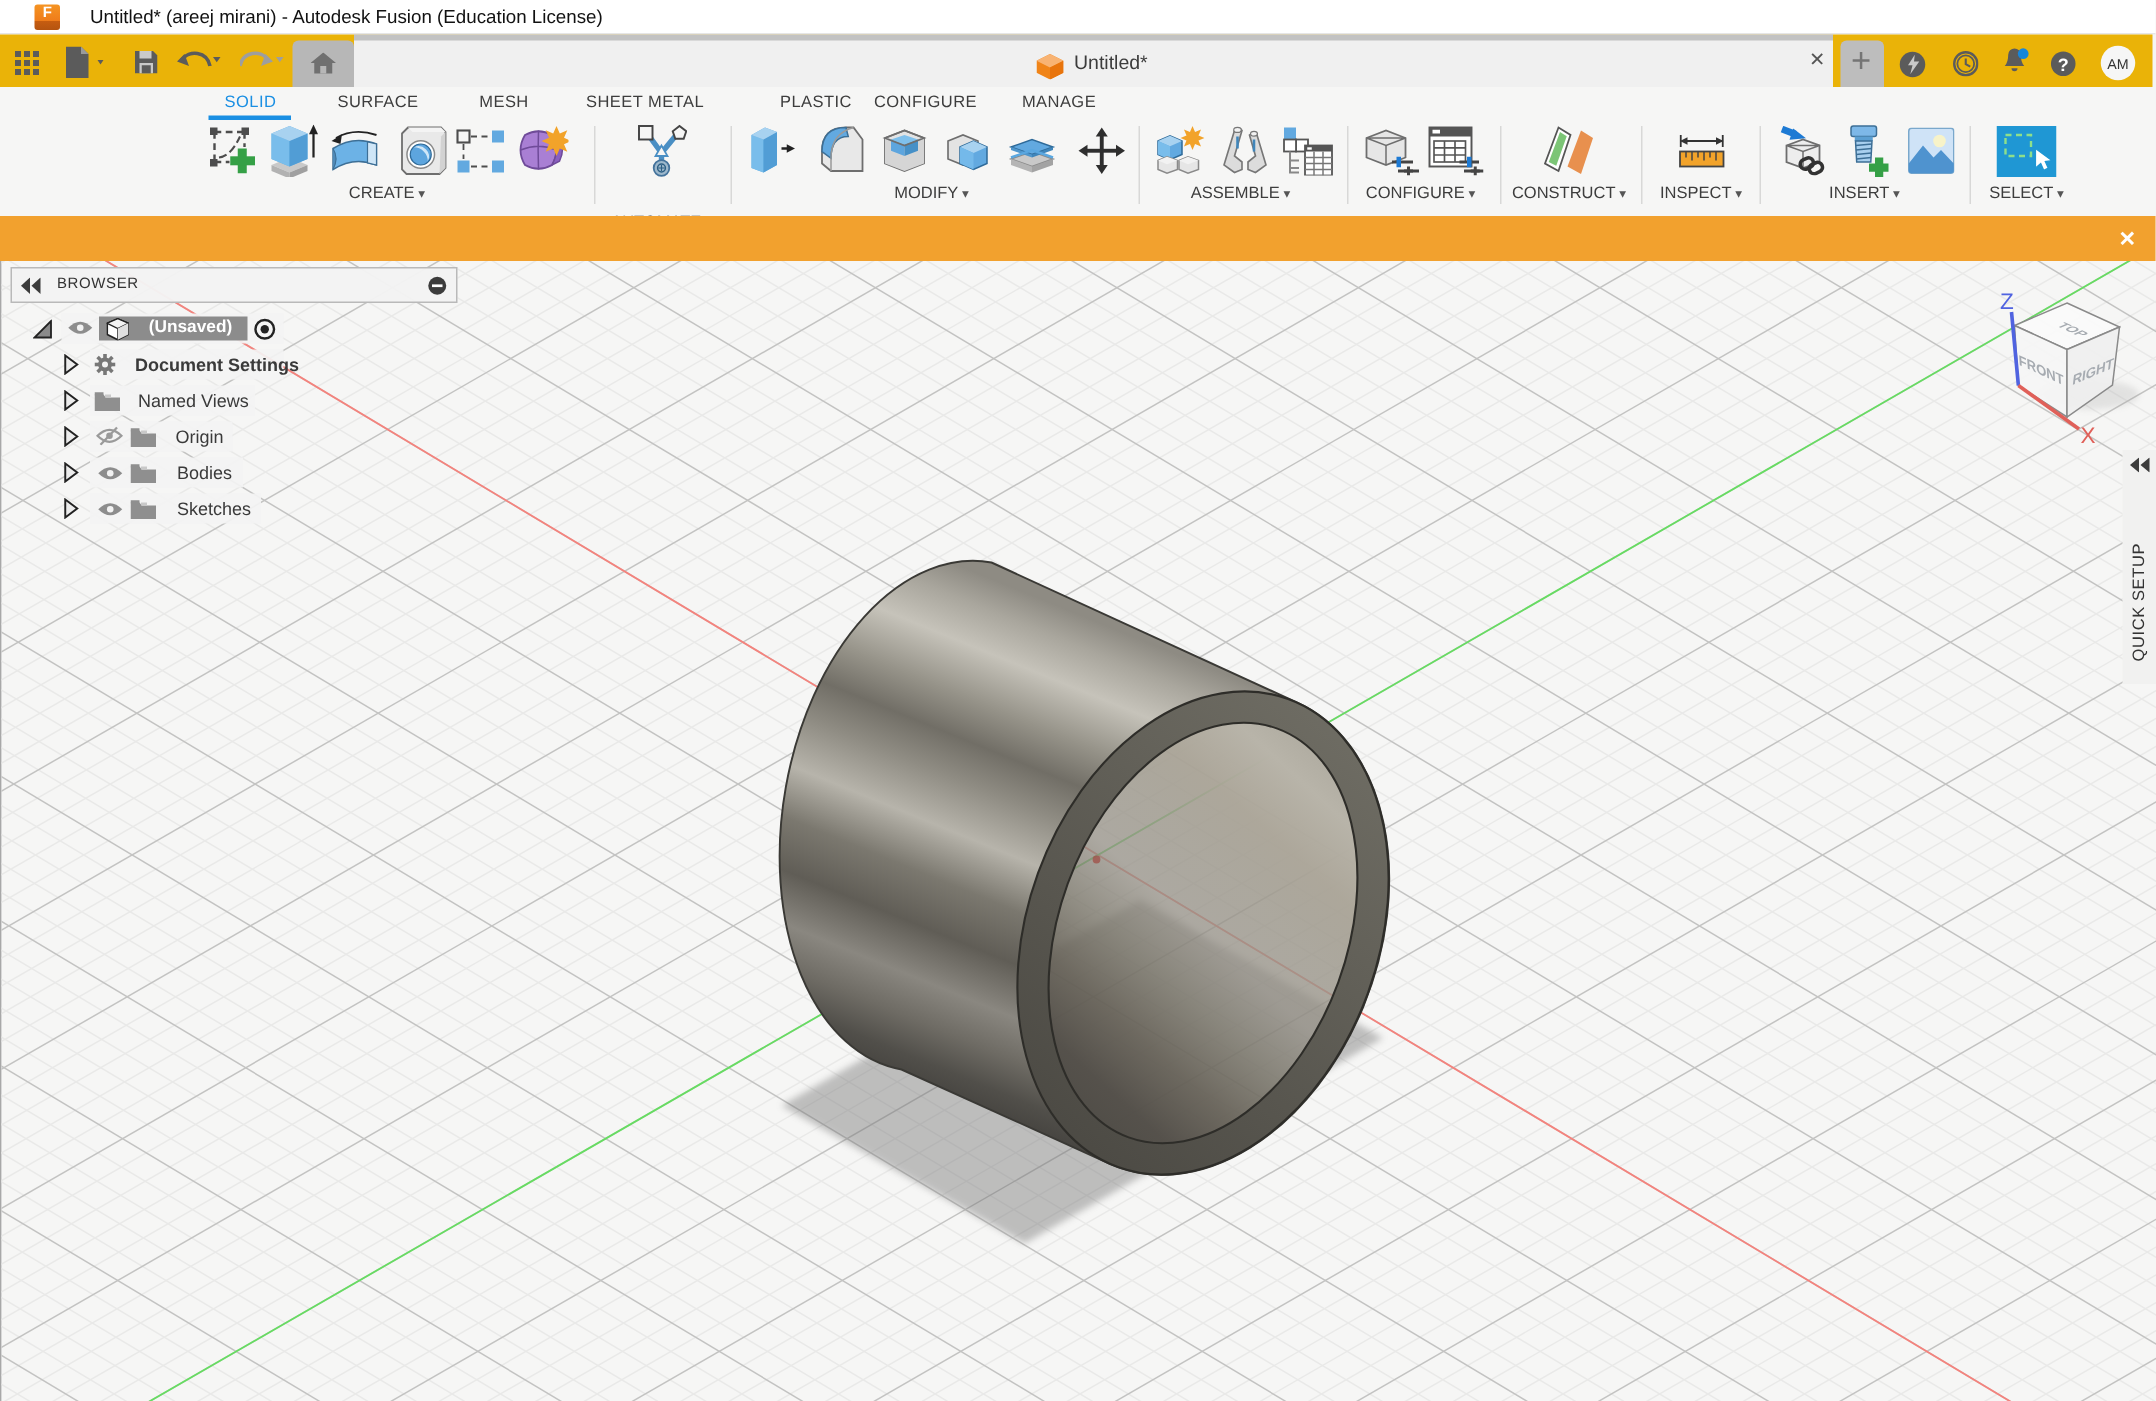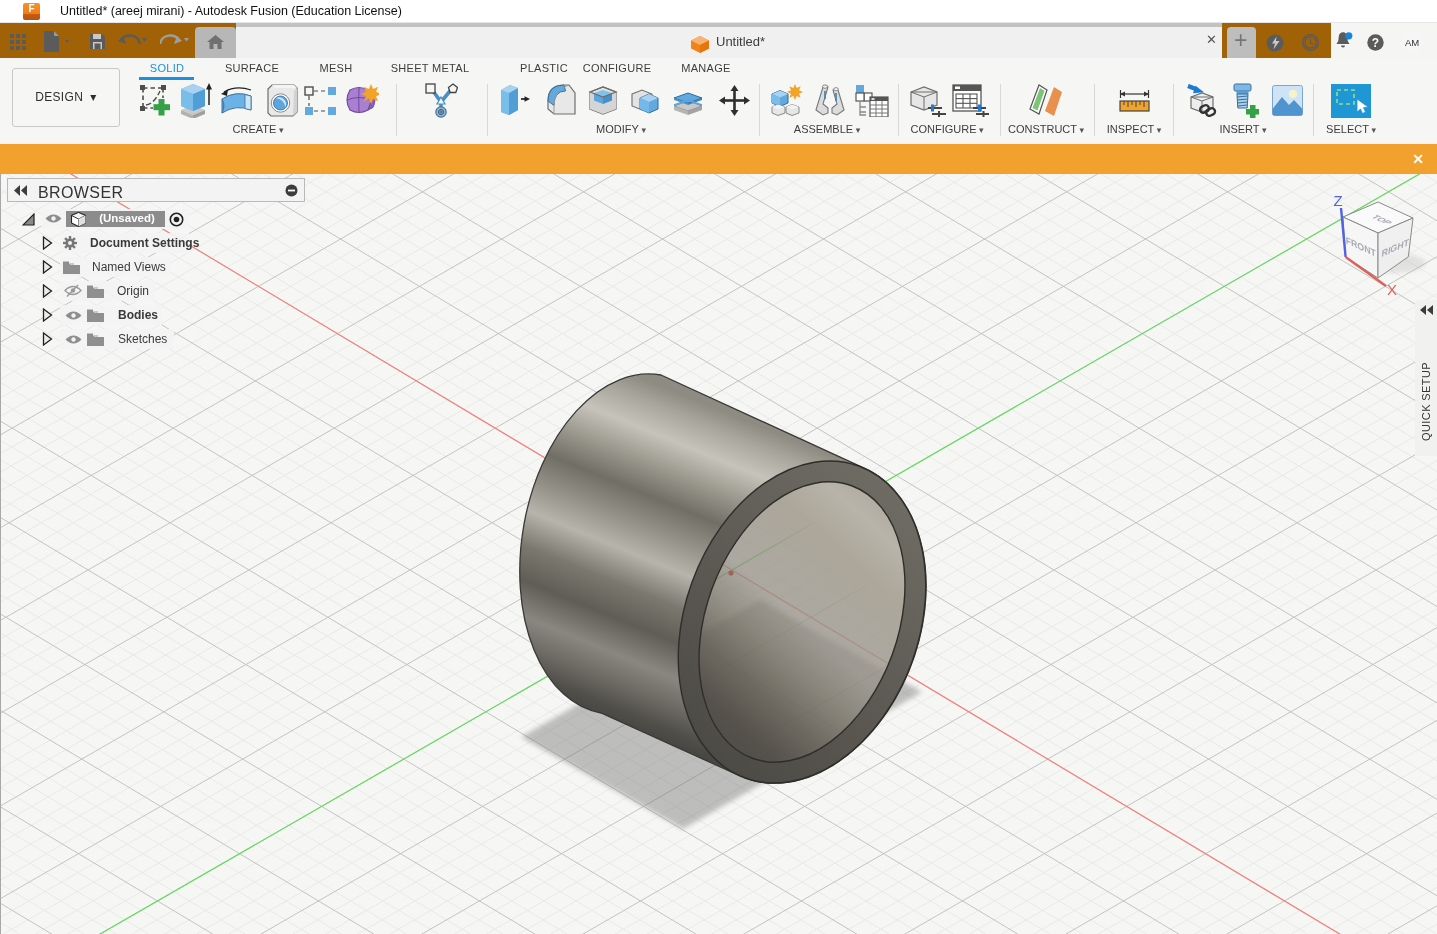--- a/index.html
+++ b/index.html
@@ -1,39 +1,39 @@
 <!DOCTYPE html>
 <html><head><meta charset="utf-8"><style>
 * { margin:0; padding:0; box-sizing:border-box; }
 body { width:1437px; height:934px; font-family:"Liberation Sans",sans-serif; overflow:hidden; background:#f5f5f4; }
 #titlebar { position:absolute; left:0; top:0; width:1437px; height:23px; background:#ffffff; border-bottom:1px solid #e6e6e6; }
 #titlebar .txt { position:absolute; left:60px; top:4px; font-size:12.5px; color:#111; }
 #flogo { position:absolute; left:23px; top:3px; width:17px; height:17px; border-radius:2px;
   background:linear-gradient(180deg,#f59423 0%,#ef7c1a 64%,#c65d11 65%,#b55410 100%); }
 #flogo span { position:absolute; left:0; right:0; top:0px; text-align:center; color:#fff; font-weight:bold; font-size:10px; }
-#toolbar { position:absolute; left:0; top:23px; width:1331px; height:35px; background:#a16207; }
+#toolbar { position:absolute; left:0; top:23px; width:1435px; height:35px; background:#eab308; }
 #tabbar { position:absolute; left:236px; top:0; width:986px; height:35px; background:#f0f0f0; }
 #tabbar .topstrip { position:absolute; left:0; top:0; width:100%; height:4px; background:#c2c2c2; }
 #hometab { position:absolute; left:195px; top:4px; width:41px; height:31px; background:#b7b7b7; border-radius:4px 4px 0 0; }
 #plustab { position:absolute; left:1227px; top:4px; width:29px; height:31px; background:#bdbdbd; border-radius:4px 4px 0 0; }
 #ribbon { position:absolute; left:0; top:58px; width:1437px; height:86px; background:#f6f6f5; }
 .rtab { position:absolute; top:4px; font-size:11px; letter-spacing:0.3px; color:#3d3d3d; transform:translateX(-50%); white-space:nowrap; }
 .rtab.active { color:#1a8fe3; }
 #solidline { position:absolute; left:139px; top:19px; width:55px; height:3px; background:#1a8fe3; }
 .glabel { position:absolute; top:65px; font-size:11px; color:#3d3d3d; transform:translateX(-50%); white-space:nowrap; }
 .glabel:after { content:" \25BE"; font-size:9px; color:#555; }
 .gsep { position:absolute; top:26px; width:1px; height:52px; background:#d8d8d7; }
 #designbtn { position:absolute; left:12px; top:10px; width:108px; height:59px; border:1px solid #c9c9c9; border-radius:3px; }
 #designbtn span { position:absolute; width:100%; text-align:center; top:21px; font-size:12px; color:#2e2e2e; letter-spacing:0.3px; }
 #banner { position:absolute; left:0; top:144px; width:1437px; height:30px; background:#f2a12e; color:#fff; }
 #banner .msg { position:absolute; width:100%; text-align:center; top:7.5px; font-size:13.8px; font-weight:bold; }
 #banner .bx { position:absolute; right:13px; top:7px; font-size:14px; font-weight:bold; }
 #canvaswrap { position:absolute; left:0; top:174px; width:1437px; height:760px; border-left:1px solid #a8a8a8; }
 #browser { position:absolute; left:6px; top:4px; width:298px; height:24px; background:rgba(243,243,243,0.97); border:1px solid #b9b9b9; }
-#browser .t { position:absolute; left:30px; top:5px; font-size:16px; letter-spacing:0.4px; color:#333;text-align:right; }
+#browser .t { position:absolute; left:30px; top:5px; font-size:10px; letter-spacing:0.4px; color:#333;text-align:right; }
 .trow { position:absolute; height:19.5px; background:rgba(243,243,243,0.92); }
 .lbl { position:absolute; font-size:12px; color:#3a3a3a; white-space:nowrap; }
 #quicksetup { position:absolute; left:1414px; top:126px; width:23px; height:156px; background:#f1f1f0; }
 #quicksetup .vt { position:absolute; left:5px; top:62px; font-size:11px; color:#333; letter-spacing:0.4px; writing-mode:vertical-rl; transform:rotate(180deg); white-space:nowrap; }
 svg.ic { position:absolute; }
 </style></head>
 <body>
 <div id="titlebar">
   <div id="flogo">
       <span>F</span>
@@ -110,23 +110,20 @@
       <circle cx="8.5" cy="8.5" r="8.2" fill="#5b5b5b"></circle>
       <text x="8.5" y="13" font-size="12" font-weight="bold" fill="#fff" text-anchor="middle" font-family="Liberation Sans">?</text>
     </svg>
     <svg class="ic" style="left:1400px;top:7px" width="24" height="24" viewBox="0 0 24 24">
       <circle cx="12" cy="12" r="11.5" fill="#f6f6f6"></circle>
       <text x="12" y="16" font-size="9.5" fill="#333" text-anchor="middle" font-family="Liberation Sans">AM</text>
     </svg>
 </div>
 
 <div id="ribbon">
-  <div id="designbtn">
-      <span>DESIGN&nbsp;&nbsp;▾</span>
-    </div>
   <div class="rtab active" style="left:167px;">SOLID</div>
     <div id="solidline"></div>
   <div class="rtab" style="left:252px;">SURFACE</div>
   <div class="rtab" style="left:336px;">MESH</div>
   <div class="rtab" style="left:430px;">SHEET METAL</div>
   <div class="rtab" style="left:530px;padding-left:28px;">PLASTIC</div>
   <div class="rtab" style="left:617px;">CONFIGURE</div>
   <div class="rtab" style="left:706px;">MANAGE</div>
   <div class="glabel" style="left:258px;">CREATE</div>
   <div class="glabel" style="left:441px;margin-top:19px;">AUTOMATE</div>
@@ -694,21 +691,21 @@
     </svg><div class="lbl" style="left:116px;top:110.3px;">Origin</div><svg class="ic" style="left:63px;top:110.30000000000001px" width="18" height="13" viewBox="0 0 18 13">
       <path d="M1 6.5 Q9 -1.5 17 6.5 Q9 14.5 1 6.5 Z" fill="none" stroke="#9a9a9a" stroke-width="1.5"></path>
       <circle cx="9" cy="6.5" r="2.2" fill="#9a9a9a"></circle>
       <line x1="14" y1="1" x2="3" y2="12.5" stroke="#9a9a9a" stroke-width="1.5"></line>
     </svg><svg class="ic" style="left:86px;top:110.80000000000001px" width="17" height="13" viewBox="0 0 17 13">
       <path d="M0 2 h6 l1.5 2 H17 v9 H0 Z" fill="#8f8f8f"></path>
       <rect x="0" y="0.5" width="6" height="2" fill="#8f8f8f"></rect>
       <rect x="7" y="2" width="4" height="2" fill="#c9c9c9"></rect>
     </svg><div class="trow" style="left:59px;top:131.3px;width:102px;"></div><svg class="ic" style="left:41px;top:134.3px" width="11" height="14" viewBox="0 0 11 14">
       <polygon points="1.5,1 9.5,7 1.5,13" fill="#ececec" stroke="#222" stroke-width="1.3"></polygon>
-    </svg><div class="lbl" style="left:117px;top:134.3px;font-weight:bold;">Bodies</div><svg class="ic" style="left:64px;top:135.8px" width="17" height="11" viewBox="0 0 17 11">
+    </svg><div class="lbl" style="left:117px;top:134.3px;">Bodies</div><svg class="ic" style="left:64px;top:135.8px" width="17" height="11" viewBox="0 0 17 11">
       <path d="M0.5 5.5 Q8.5 -2.5 16.5 5.5 Q8.5 13.5 0.5 5.5 Z" fill="#8d8d8d"></path>
       <circle cx="8.5" cy="5.5" r="2.2" fill="#f2f2f2"></circle>
     </svg><svg class="ic" style="left:86px;top:134.8px" width="17" height="13" viewBox="0 0 17 13">
       <path d="M0 2 h6 l1.5 2 H17 v9 H0 Z" fill="#8f8f8f"></path>
       <rect x="0" y="0.5" width="6" height="2" fill="#8f8f8f"></rect>
       <rect x="7" y="2" width="4" height="2" fill="#c9c9c9"></rect>
     </svg><div class="trow" style="left:59px;top:155.3px;width:114px;"></div><svg class="ic" style="left:41px;top:158.3px" width="11" height="14" viewBox="0 0 11 14">
       <polygon points="1.5,1 9.5,7 1.5,13" fill="#ececec" stroke="#222" stroke-width="1.3"></polygon>
     </svg><div class="lbl" style="left:117px;top:158.3px;">Sketches</div><svg class="ic" style="left:64px;top:159.8px" width="17" height="11" viewBox="0 0 17 11">
       <path d="M0.5 5.5 Q8.5 -2.5 16.5 5.5 Q8.5 13.5 0.5 5.5 Z" fill="#8d8d8d"></path>

